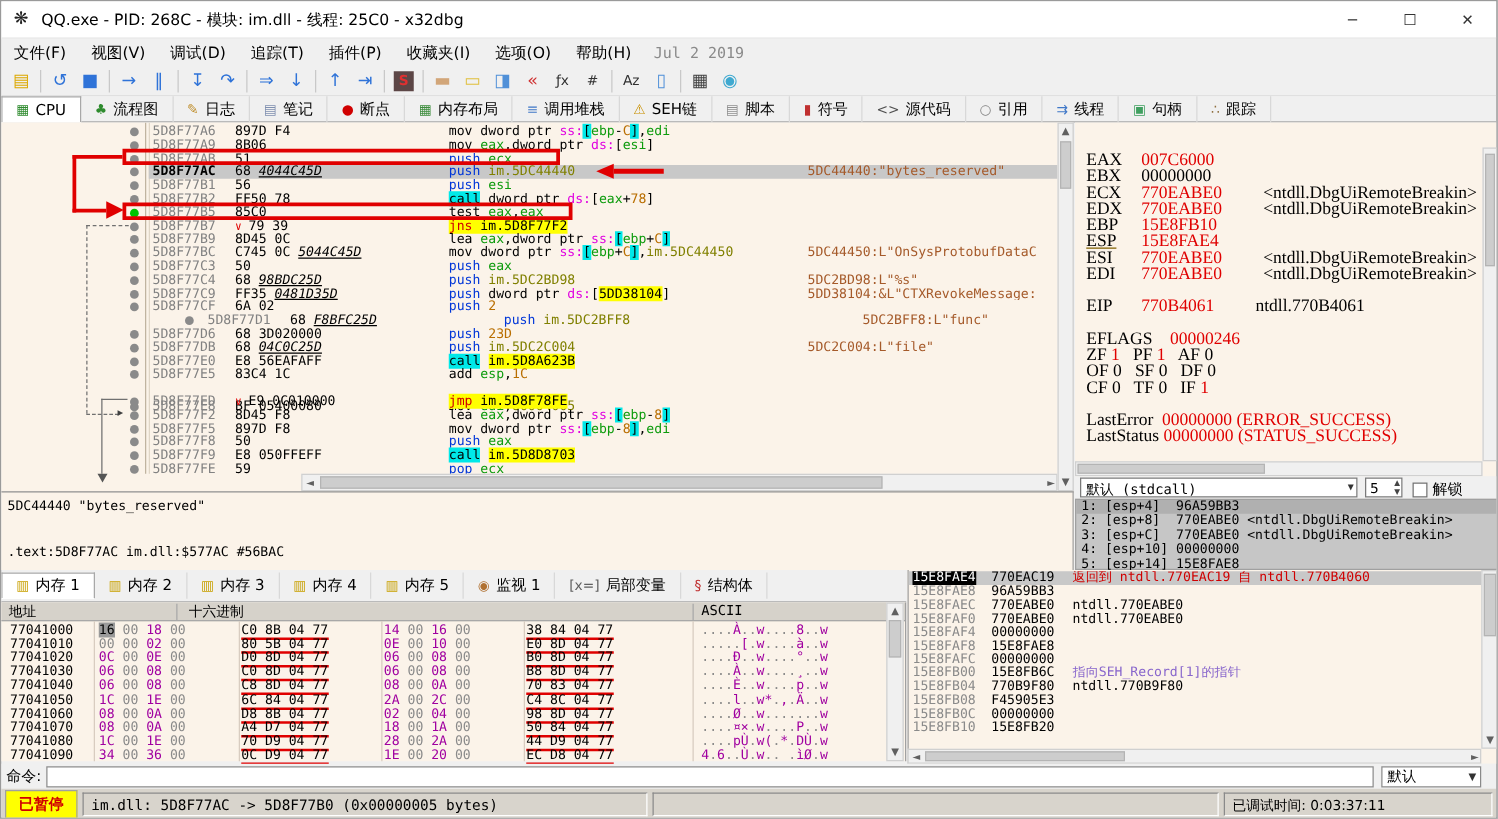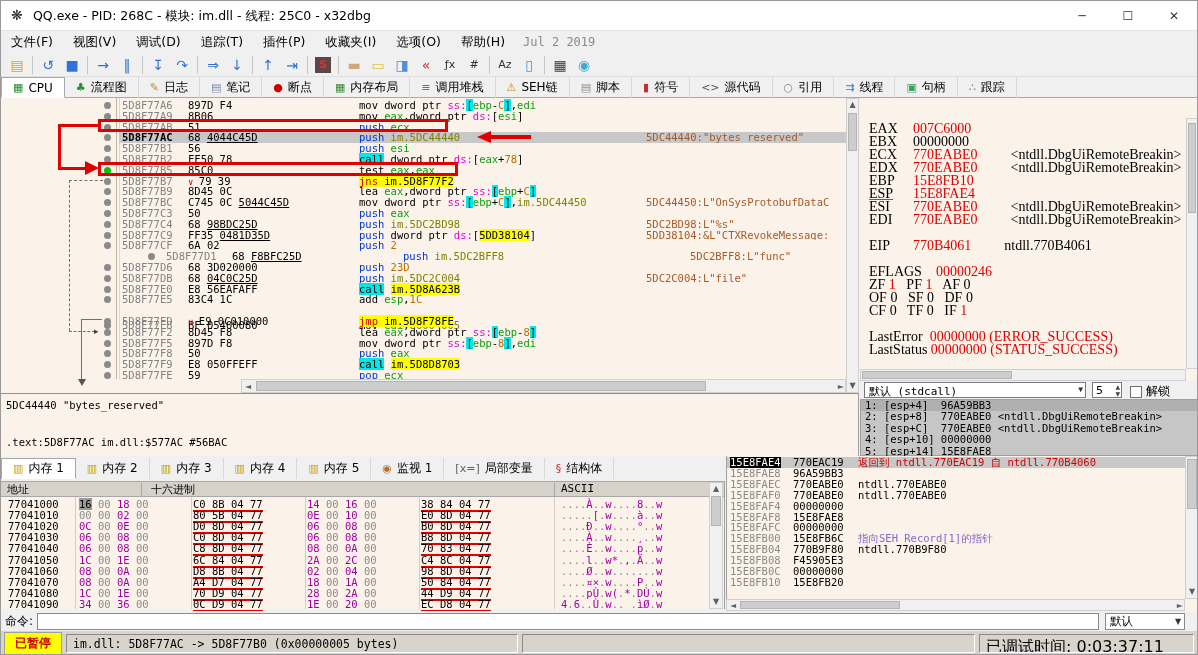--- a/index.html
+++ b/index.html
@@ -30,21 +30,21 @@
   .disasm{position:absolute;left:0;top:97px;width:858px;height:295px;background:#fbf3e9;border-right:1px solid #a0a0a0;overflow:hidden;}
   .gutline{position:absolute;left:115px;top:0;width:1px;height:281px;background:#c0b4a0;}
   .gutline2{position:absolute;left:118px;top:0;width:1px;height:281px;background:#e0d6c6;}
   .drow{position:absolute;left:0;width:845px;height:10.8px;font-size:10.5px;line-height:10.8px;font-family:"DejaVu Sans Mono",monospace;white-space:pre;}
   .selband{position:absolute;left:118px;right:0;top:0;bottom:0;background:#c8c8c8;}
   .dot{position:absolute;left:103px;top:2px;width:7px;height:7px;border-radius:50%;background:#8a8a8a;}
   .dot.bp{background:#00c400;}
   .daddrc{position:absolute;left:121px;color:#828282;}
   .daddrc.sel{color:#000;font-weight:bold;}
   .dbytes{position:absolute;left:187px;color:#000;}
-  .ub{text-decoration:underline;}
+  .ub{text-decoration:underline;font-style:italic;}
   .jmk{color:#e00000;font-size:9px;}
   .dinstr{position:absolute;left:358px;}
   .dcmt{position:absolute;left:645px;width:198px;overflow:hidden;color:#a55a2a;}
   .tk-m{color:#000;} .tk-t{color:#000;}
   .tk-p{color:#0036d8;}
   .tk-c{background:#00e8e8;color:#000;}
   .tk-j{background:#ffff00;color:#d00000;}
   .tk-y{background:#ffff00;color:#000;}
   .tk-r{color:#0d9b0d;}
   .tk-s{color:#e000e0;}
@@ -129,21 +129,21 @@
   .cmdrow{position:absolute;left:0;top:610px;width:100%;height:20px;background:#f0f0f0;display:flex;align-items:center;}
   .cmdlabel{font-size:12px;padding:0 4px 0 4px;}
   .cmdinput{width:1062px;height:17px;background:#fff;border:1px solid #8a8a8a;}
   .cmdcombo{position:relative;margin-left:6px;width:80px;height:17px;background:#fff;border:1px solid #8a8a8a;font-size:11.5px;padding:0 4px;}
   .cmdcombo .dda{position:absolute;right:3px;top:3px;font-size:8px;color:#333;}
   .statusbar{position:absolute;left:0;top:630px;width:100%;height:25px;background:#d8d4cc;display:flex;align-items:center;gap:4px;padding:0 3px;}
   .badge{background:#ffff00;color:#d00000;font-weight:bold;font-size:12px;padding:2px 10px;border:1px solid #a0a0a0;}
   .spanel{border:1px solid;border-color:#8a8a8a #fff #fff #8a8a8a;height:19px;font-size:11.5px;font-family:"DejaVu Sans Mono",monospace;padding:2px 6px;color:#000;white-space:nowrap;overflow:hidden;}
   .sp-msg{width:452px;}
   .sp-fill{flex:1;}
-  .sp-time{width:215px;font-family:"DejaVu Sans",sans-serif;font-size:16px;}
+  .sp-time{width:215px;font-family:"DejaVu Sans",sans-serif;font-size:11px;}
 </style>
 </head>
 <body>
 
 <div class="win">
 
   <div class="titlebar">
     <span class="appicon">❋</span>
     <span class="title">QQ.exe - PID: 268C - 模块: im.dll - 线程: 25C0 - x32dbg</span>
     <span class="winbtns">

